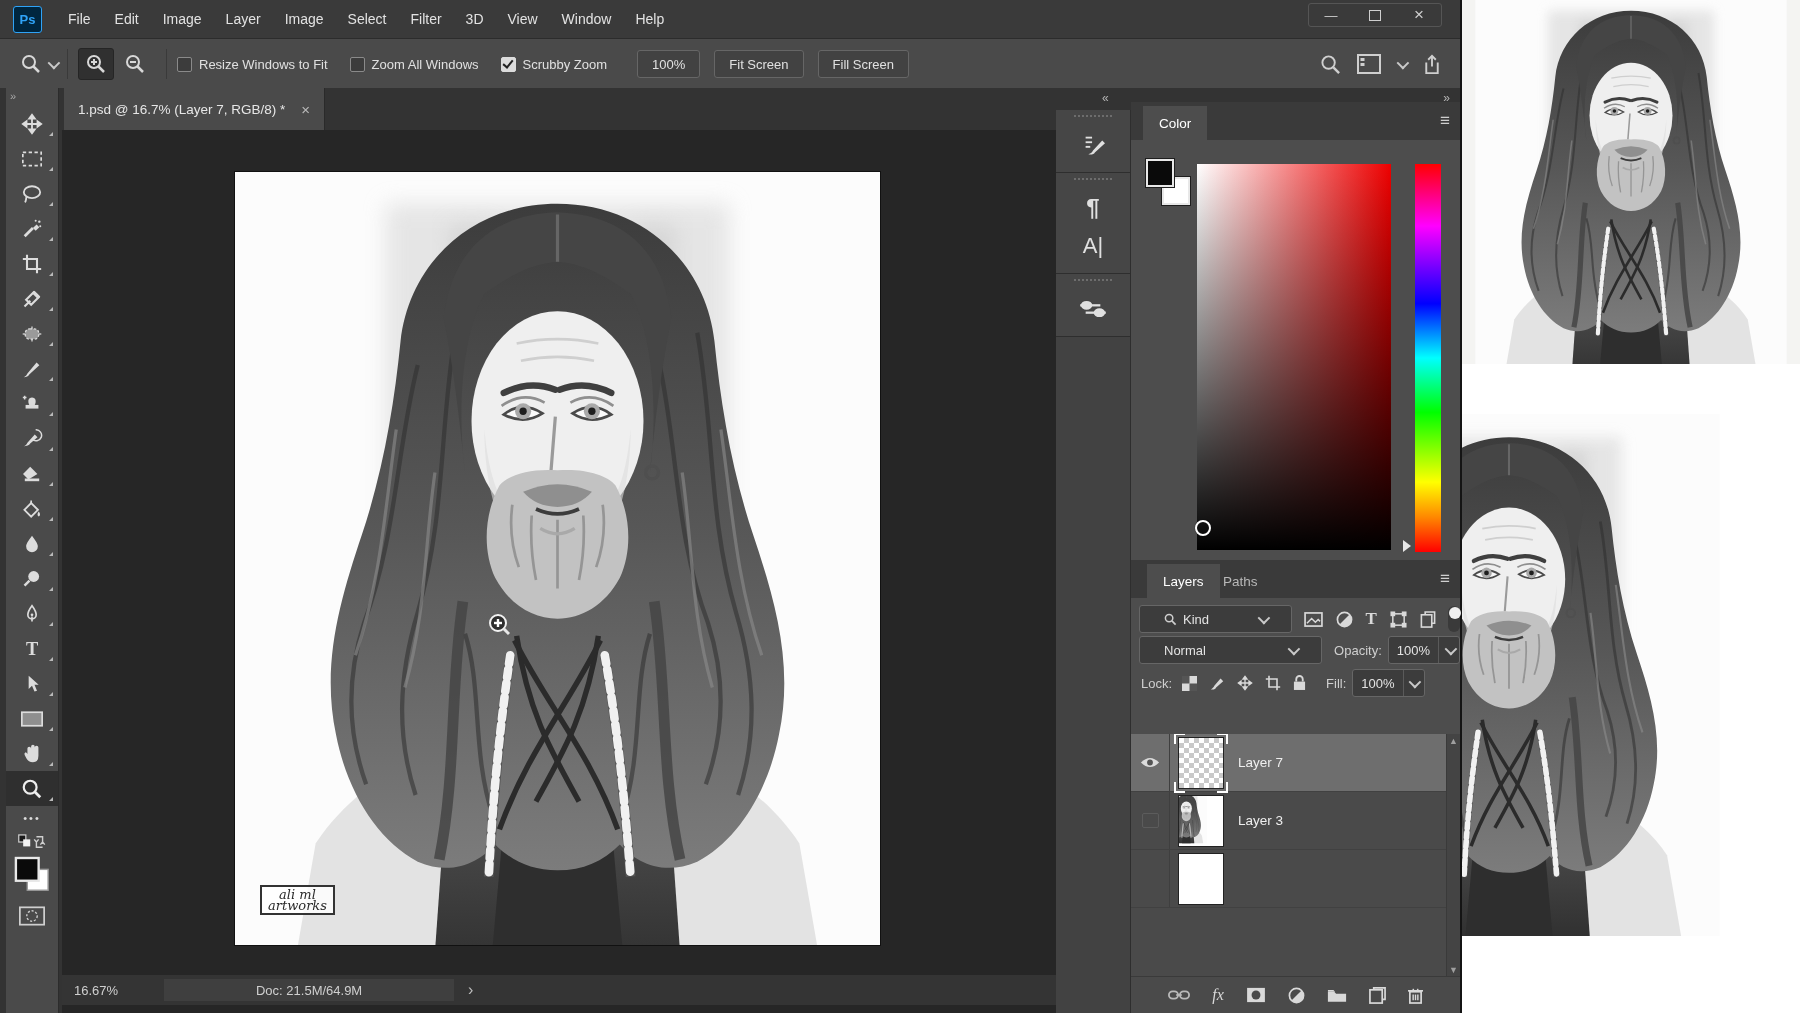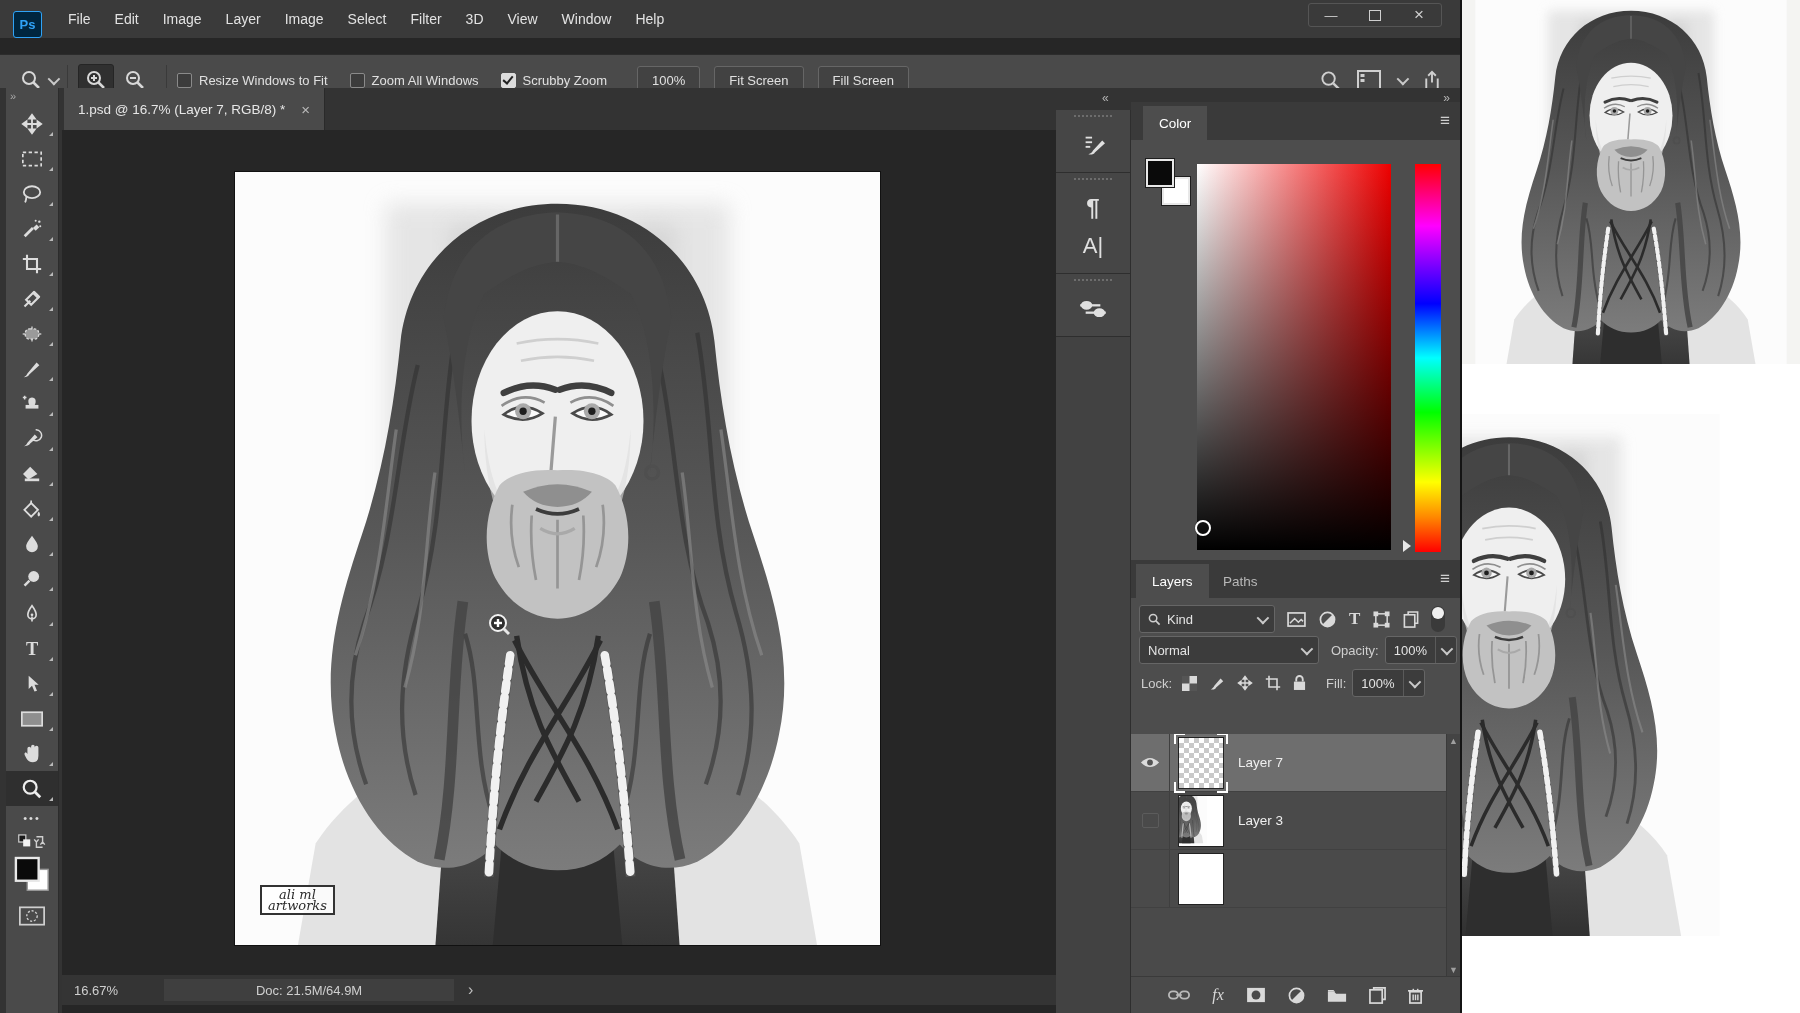--- a/index.html
+++ b/index.html
@@ -3,29 +3,29 @@
 <meta charset="utf-8">
 <style>
   html,body{margin:0;padding:0;background:#1d1d1d;}
   body{width:1800px;height:1013px;position:relative;overflow:hidden;
        font-family:"Liberation Sans","DejaVu Sans",sans-serif;color:#d6d6d6;
        -webkit-font-smoothing:antialiased;font-size:13px;}
   .row{display:flex;align-items:center;}
   
   #ps-window{position:absolute;left:0;top:0;width:1460px;height:1013px;background:#262626;border-right:2px solid #141414;}
   
-  #menubar{position:absolute;left:0;top:0;width:1460px;height:38px;background:#3a3a3a;display:flex;align-items:flex-end;}
+  #menubar{position:absolute;left:0;top:0;width:1460px;height:38px;background:#3a3a3a;display:flex;align-items:center;}
   #ps-logo{width:27px;height:25px;margin:0 14px 0 13px;background:#00263f;border:1px solid #2fa3f7;border-radius:3px;
            color:#2fa3f7;font-weight:bold;font-size:13px;display:flex;align-items:center;justify-content:center;}
   .menu-item{padding:0 12px;height:38px;display:flex;align-items:center;color:#e2e2e2;font-size:14px;cursor:default;}
   #win-controls{position:absolute;right:18px;top:3px;display:flex;border:1px solid #555;border-radius:3px;}
   .winbtn{width:44px;height:22px;display:flex;align-items:center;justify-content:center;color:#cfcfcf;font-size:13px;}
   .winbox{width:10px;height:9px;border:1.5px solid #cfcfcf;display:inline-block;}
   
-  #optionsbar{position:absolute;left:0;top:54px;width:1460px;height:50px;background:#4a4a4a;border-top:1px solid #2c2c2c;border-bottom:1px solid #2c2c2c;display:flex;align-items:center;}
+  #optionsbar{position:absolute;left:0;top:38px;width:1460px;height:50px;background:#4a4a4a;border-top:1px solid #2c2c2c;border-bottom:1px solid #2c2c2c;display:flex;align-items:center;}
   .sep{width:1px;height:30px;background:#3a3a3a;margin:0 10px;}
   .opt-btn{height:26px;padding:0 14px;border:1px solid #666;border-radius:3px;background:#424242;display:flex;align-items:center;justify-content:center;color:#e0e0e0;margin-right:14px;font-size:13px;}
   .tool-toggle{width:34px;height:30px;border-radius:3px;display:flex;align-items:center;justify-content:center;margin-right:4px;}
   .tool-toggle.active{background:#303030;border:1px solid #252525;}
   .cb{width:13px;height:13px;border:1px solid #8a8a8a;background:#3c3c3c;margin-right:7px;border-radius:2px;position:relative;}
   .cb.checked{background:#dcdcdc;border-color:#dcdcdc;}
   .cb.checked:after{content:"";position:absolute;left:3px;top:0px;width:4px;height:8px;border:solid #222;border-width:0 2px 2px 0;transform:rotate(40deg);}
   .cb-label{margin-right:22px;color:#e0e0e0;font-size:13px;}
   .chev{display:inline-block;width:7px;height:7px;border-right:2px solid #c9c9c9;border-bottom:2px solid #c9c9c9;transform:rotate(45deg) translateY(-2px);}
   
@@ -72,21 +72,21 @@
   .swatch{position:absolute;width:28px;height:28px;border:1px solid #1e1e1e;box-shadow:0 0 0 2px #e8e8e8 inset;}
   #grad-box{position:absolute;left:66px;top:24px;width:194px;height:386px;
     background:linear-gradient(to bottom,rgba(0,0,0,0),#000),linear-gradient(to right,#fff,#e00);}
   #grad-cursor{position:absolute;left:-2px;bottom:14px;width:12px;height:12px;border:2px solid #fff;border-radius:50%;box-shadow:0 0 1px #000;}
   #hue-strip{position:absolute;left:284px;top:24px;width:26px;height:388px;
     background:linear-gradient(to bottom,#f00 0%,#f0f 16%,#7000ff 27%,#00f 36%,#0ff 50%,#0f0 64%,#ff0 82%,#f80 91%,#f00 100%);}
   #hue-marker{position:absolute;left:272px;top:400px;width:0;height:0;border-top:6px solid transparent;border-bottom:6px solid transparent;border-left:8px solid #e8e8e8;}
   
   #layers-panel{position:absolute;left:0;top:472px;width:329px;height:453px;}
   #layers-body{position:absolute;left:0;top:38px;width:329px;height:415px;background:#4d4d4d;}
-  .drop{background:#3c3c3c;border:1px solid #666;border-radius:3px;height:26px;display:flex;align-items:center;padding:0 8px;color:#e3e3e3;}
+  .drop{background:#3c3c3c;border:1px solid #666;border-radius:3px;height:26px;display:flex;align-items:center;padding:0 24px;color:#e3e3e3;}
   .drop .chev{margin-left:auto;}
   .valbox{background:#3c3c3c;border:1px solid #666;border-radius:3px;height:26px;display:flex;align-items:center;color:#e3e3e3;}
   .valbox .v{padding:0 8px;}
   .valbox .c{width:20px;height:100%;border-left:1px solid #5a5a5a;display:flex;align-items:center;justify-content:center;}
   .lrow{display:flex;align-items:center;}
   .licon{color:#d9d9d9;display:flex;align-items:center;justify-content:center;}
   #layer-list{position:absolute;left:0;top:136px;width:329px;height:243px;background:#4a4a4a;overflow:hidden;}
   .layer-row{height:57px;display:flex;align-items:center;border-bottom:1px solid #414141;position:relative;}
   .layer-row.selected{background:#6e6e6e;}
   .eye-cell{width:38px;height:57px;display:flex;align-items:center;justify-content:center;border-right:1px solid #3f3f3f;}
@@ -511,21 +511,21 @@
           <div id="grad-box">
             <div id="grad-cursor"></div>
           </div>
           <div id="hue-strip"></div>
           <div id="hue-marker"></div>
         </div>
       </div>
 
       <div id="layers-panel">
         <div class="ptabrow">
-          <div class="ptab active" style="left:5px;">Layers</div>
+          <div class="ptab active" style="left:16px;">Layers</div>
           <div class="ptab" style="left:76px;">Paths</div>
           <div class="hamb">≡</div>
         </div>
         <div id="layers-body">
 
           <div class="lrow" style="position:absolute;left:0;top:0;width:329px;height:34px;padding-top:4px;">
             <div class="drop" style="width:118px;margin-left:8px;">
               <svg width="13" height="13" viewBox="0 0 14 14" style="margin-right:6px;">
                   <circle cx="5.5" cy="5.5" r="4" fill="none" stroke="#cfcfcf" stroke-width="1.6"></circle>
                   <line x1="8.5" y1="8.5" x2="12.5" y2="12.5" stroke="#cfcfcf" stroke-width="1.8"></line>

